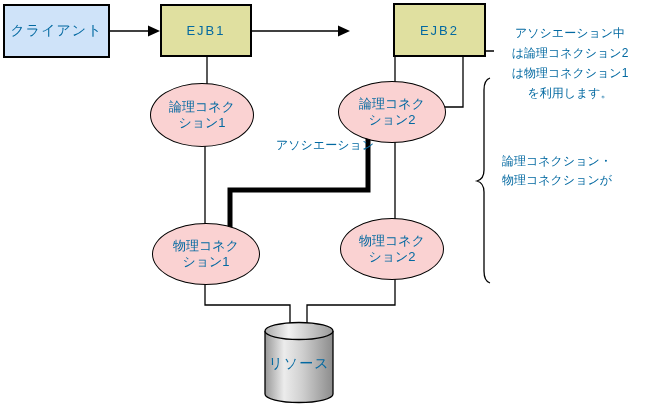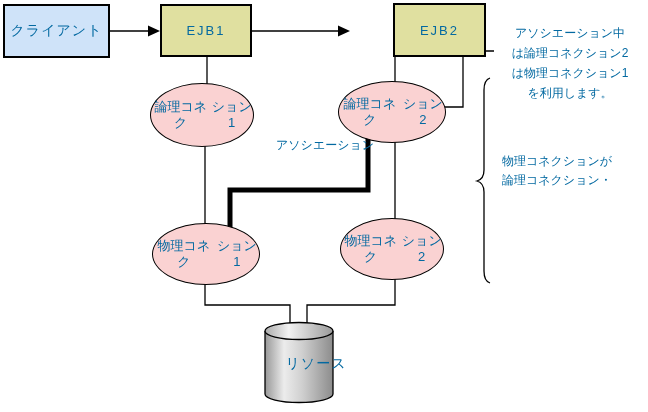--- a/index.html
+++ b/index.html
@@ -11,34 +11,34 @@
   .node{
     position:absolute;box-sizing:border-box;display:flex;align-items:center;justify-content:center;
     border:2px solid #000;font-size:14px;text-align:center;z-index:2;
   }
   .box-client{left:3px;top:4px;width:107px;height:54px;background:var(--client-fill,#cfe3f9);letter-spacing:1px;}
   .box-ejb{background:var(--ejb-fill,#e0e0a0);font-size:13px;letter-spacing:2px;}
   .box-ejb1{left:160px;top:4px;width:92px;height:53px;}
   .box-ejb2{left:349px;top:3px;width:93px;height:54px;margin-left:44px;}
   .ellipse{
     position:absolute;box-sizing:border-box;border:1.5px solid #000;border-radius:50%;
-    background:var(--ellipse-fill,#fad2d2);display:flex;flex-direction:row;align-items:center;justify-content:center;
+    background:var(--ellipse-fill,#fad2d2);display:flex;flex-direction:column;align-items:center;justify-content:center;
     font-size:13px;line-height:16px;text-align:center;z-index:2;
   }
   .el-log1{left:150px;top:83px;width:104px;height:64px;}
   .el-log2{left:338px;top:81px;width:108px;height:62px;}
   .el-phy1{left:152px;top:223px;width:108px;height:62px;}
   .el-phy2{left:340px;top:218px;width:104px;height:62px;}
   .note{position:absolute;font-size:12px;z-index:2;}
   .note-association{left:492px;top:23px;width:156px;line-height:20px;text-align:center;}
   .note-generation{left:502px;top:152px;width:146px;line-height:19px;text-align:left;}
   .note-relation{left:244px;top:136px;width:130px;line-height:18px;text-align:right;}
   .cyl-label{
     position:absolute;left:265px;top:355px;width:68px;text-align:center;
-    font-size:14px;z-index:2;letter-spacing:1px;padding-left:17px;
+    font-size:14px;z-index:2;letter-spacing:1px;
   }
 </style>
 </head>
 <body>
 
 <div class="stage">
 
   <svg width="648" height="412" viewBox="0 0 648 412">
     <defs>
       <linearGradient id="cylBody" x1="0" y1="0" x2="1" y2="0">
@@ -102,22 +102,22 @@
   </div>
 
   <div class="note note-association">
     <div>アソシエーション中</div>
     <div>は論理コネクション2</div>
     <div>は物理コネクション1</div>
     <div>を利用します。</div>
   </div>
 
   <div class="note note-generation">
+    <div>論理コネクション・</div>
     <div>物理コネクションが</div>
-    <div>論理コネクション・</div>
   </div>
 
   <div class="note note-relation">
     <div>アソシエーション</div>
   </div>
 
   <div class="cyl-label">リソース</div>
 
 </div>
 

